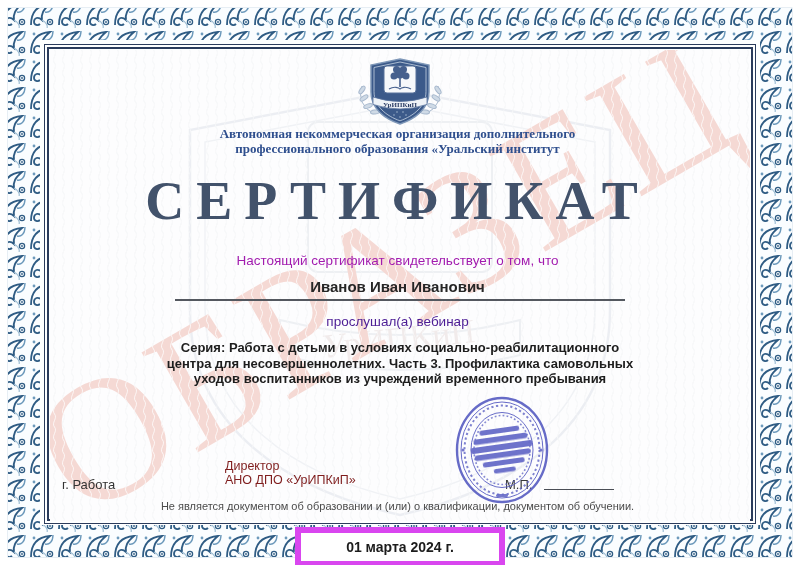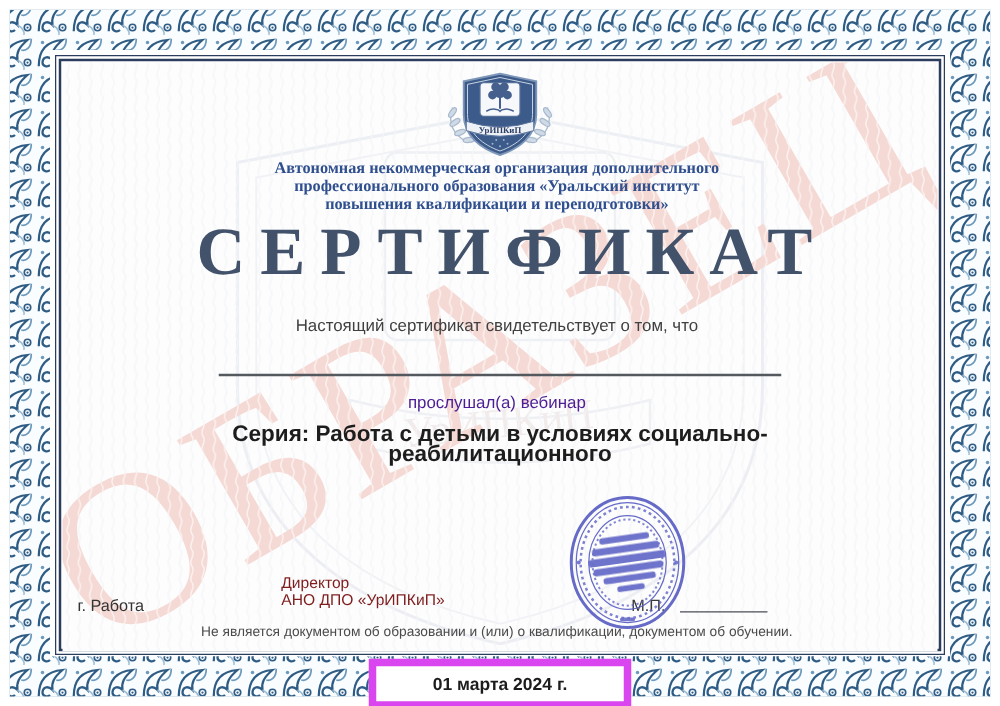--- a/index.html
+++ b/index.html
@@ -13,26 +13,26 @@
   .layer{position:absolute;left:0;top:0;}
   .watermark{position:absolute;left:48%;top:48%;transform:translate(-50%,-50%) rotate(-30deg);
     font-family:"Liberation Serif",serif;font-size:175px;letter-spacing:4px;color:#f5d9d4;
     white-space:nowrap;z-index:2;font-weight:normal;}
   .content{position:absolute;left:0;top:0;width:700px;height:471px;z-index:5;}
   .abs{position:absolute;}
   .center{left:0;width:695px;text-align:center;}
   .logo-wrap{left:300px;top:6px;width:100px;height:72px;}
   .org{top:77px;font-family:"Liberation Serif",serif;font-weight:bold;font-size:13px;line-height:14.5px;color:#2f4f8e;}
   .title{top:120px;font-family:"Liberation Serif",serif;font-weight:bold;font-size:54px;letter-spacing:12px;
-    padding-left:12px;color:#42526b;}
-  .statement{top:203px;font-size:13.5px;color:#404040;}
+    color:#42526b;}
+  .statement{top:203px;font-size:13.5px;color:#a21caf;}
   .name{top:228px;font-size:15px;font-weight:bold;color:#262626;}
   .name-line{top:249px;left:50%;width:450px;margin-left:-225px;border-top:2px solid #54585f;height:0;}
   .action{top:264px;font-size:13.5px;color:#4c1d95;}
-  .course{top:290px;font-size:18px;font-weight:bold;line-height:15.5px;color:#1d1d1d;left:50%;width:520px;margin-left:-260px;text-align:center;}
+  .course{top:290px;font-size:13px;font-weight:bold;line-height:15.5px;color:#1d1d1d;left:50%;width:520px;margin-left:-260px;text-align:center;}
   .city{left:12px;top:427px;font-size:13px;color:#333333;}
   .director{left:175px;top:409px;font-size:12.5px;line-height:14px;color:#7f1d1d;text-align:left;}
   .mp{left:455px;top:427px;font-size:13px;color:#3a3a3a;}
   .sig-line{left:494px;top:439px;width:70px;border-top:1.5px solid #4a4e55;height:0;}
   .disclaimer{top:450px;font-size:11px;color:#4b4b4b;}
   .stamp-svg{position:absolute;left:450px;top:390px;z-index:6;opacity:0.92;}
   .date-box{position:absolute;left:295px;top:527px;width:198px;height:28px;background:#ffffff;
     border:6px solid #d946ef;z-index:10;display:flex;align-items:center;justify-content:center;
     font-size:14px;font-weight:bold;color:#1c1c1c;}
 </style>
@@ -134,33 +134,35 @@
               <circle cx="56" cy="59" r="0.8"></circle>
             <circle cx="47" cy="56" r="0.8"></circle>
               <circle cx="53" cy="56" r="0.8"></circle>
           </g>
         </svg>
       </div>
 
       <div class="abs center org">
         <div>Автономная некоммерческая организация дополнительного</div>
         <div>профессионального образования «Уральский институт</div>
-        <div>повышения квалификации и переподготовки»</div>
       </div>
 
       <div class="abs center title">СЕРТИФИКАТ</div>
 
       <div class="abs center statement">Настоящий сертификат свидетельствует о том, что</div>
 
+      <div class="abs center name">Иванов Иван Иванович</div>
       <div class="abs name-line"></div>
 
       <div class="abs center action">прослушал(а) вебинар</div>
 
       <div class="abs course">
         <div>Серия: Работа с детьми в условиях социально-реабилитационного</div>
+        <div>центра для несовершеннолетних. Часть 3. Профилактика самовольных</div>
+        <div>уходов воспитанников из учреждений временного пребывания</div>
       </div>
 
       <div class="abs city">г. Работа</div>
 
       <div class="abs director">
         <div>Директор</div>
         <div>АНО ДПО «УрИПКиП»</div>
       </div>
 
       <div class="abs mp">М.П.</div>

